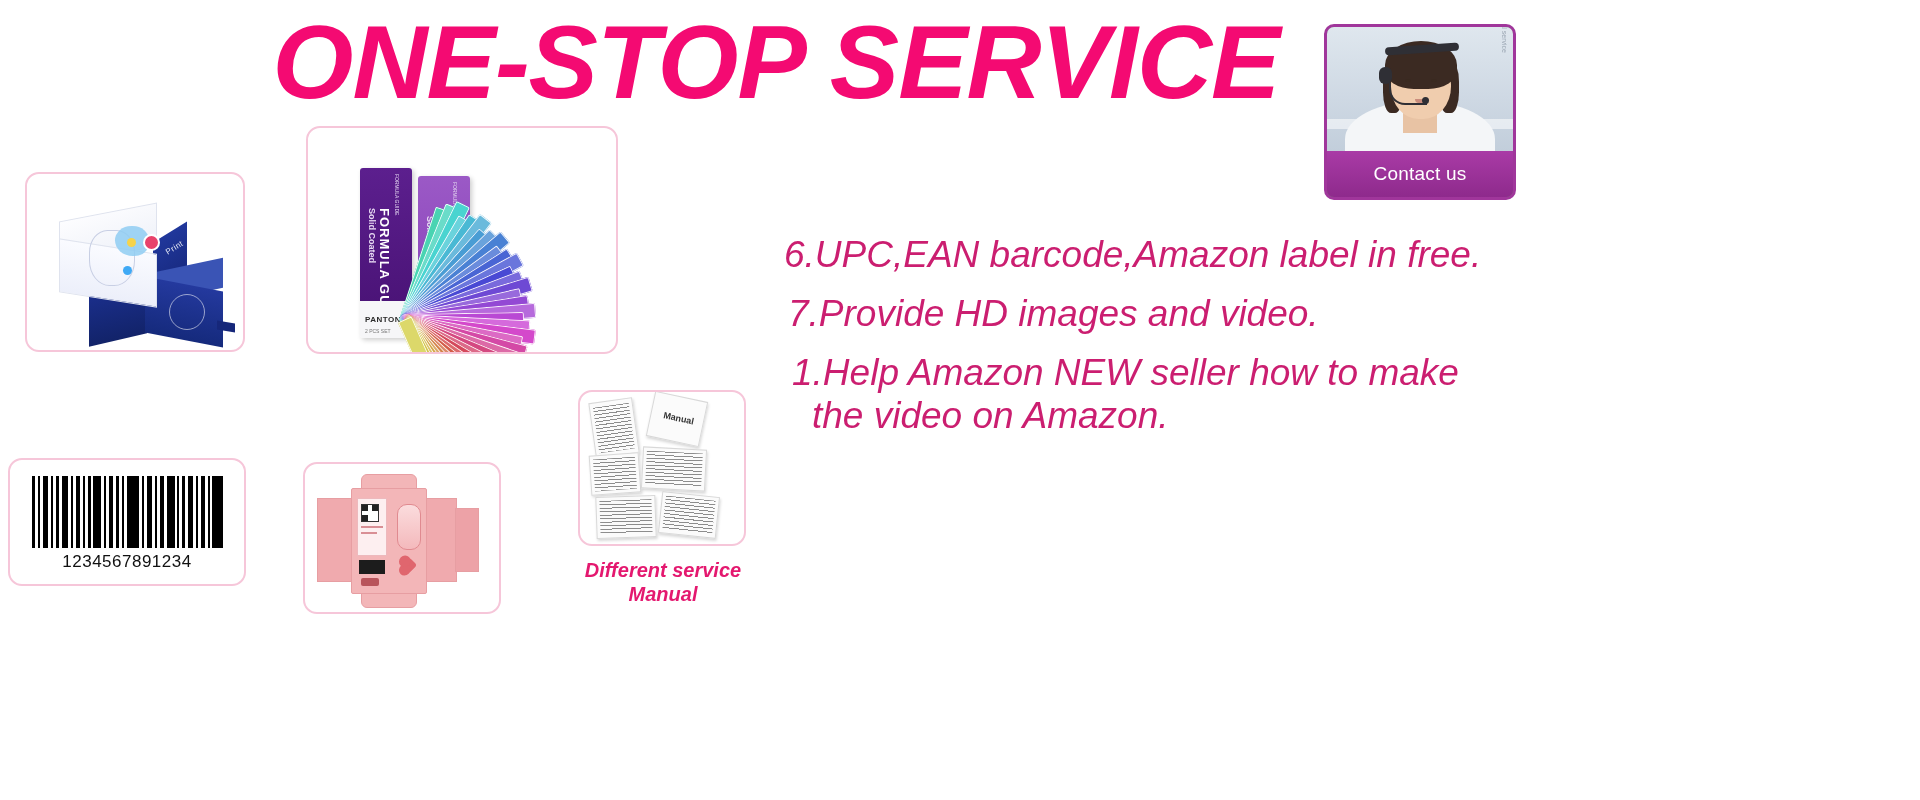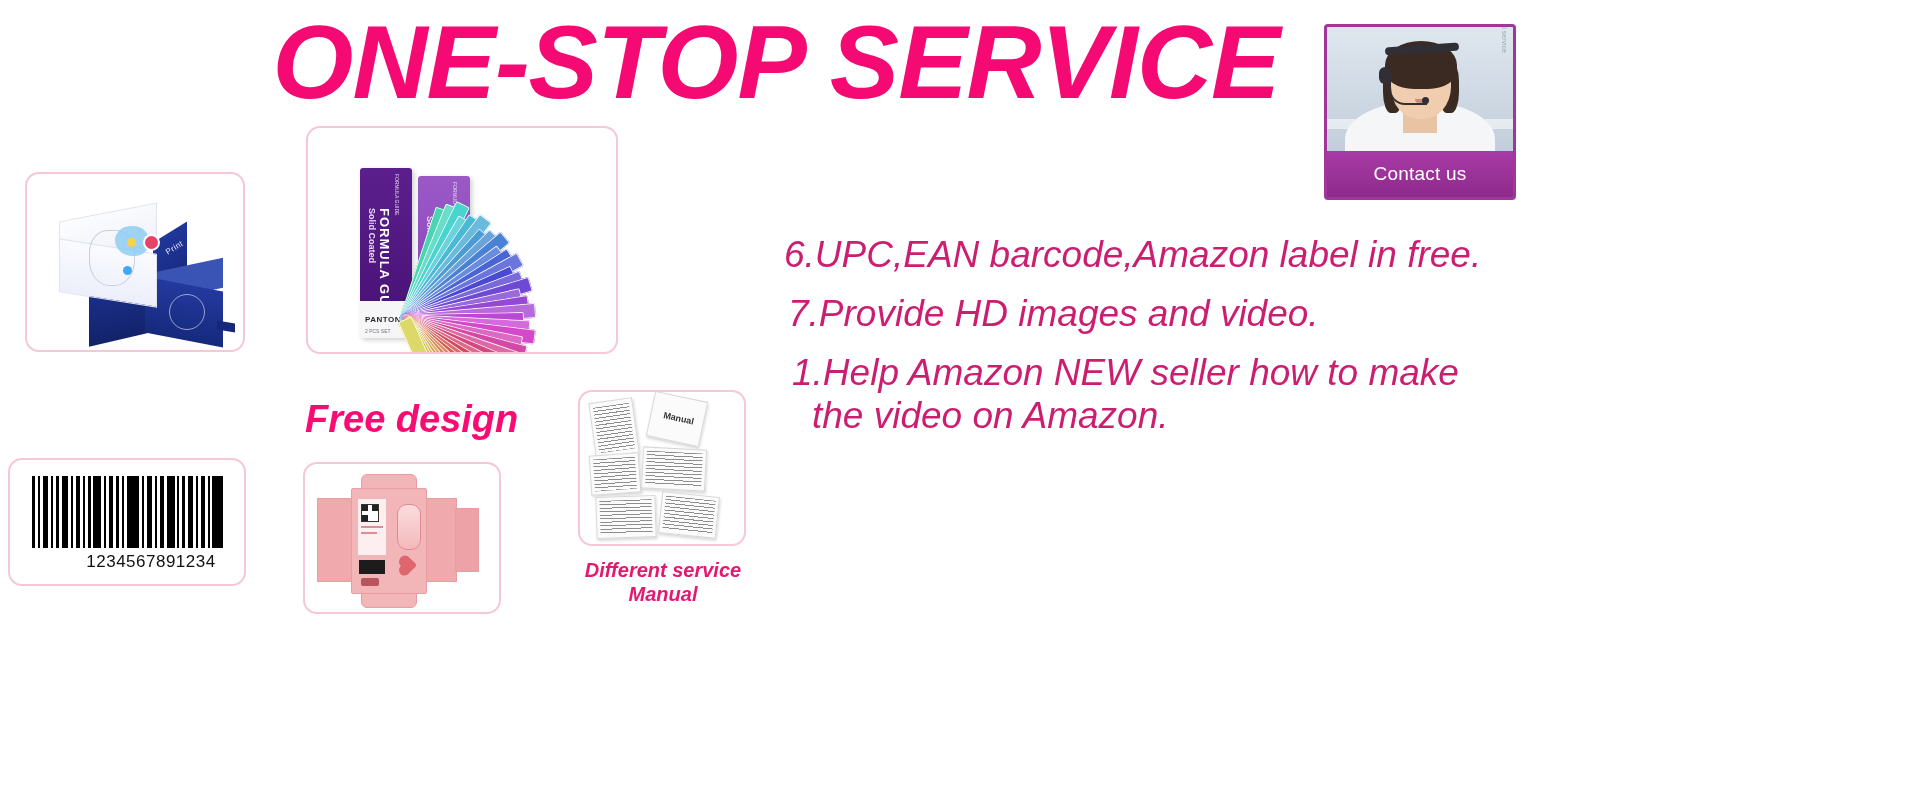--- a/index.html
+++ b/index.html
@@ -128,21 +128,20 @@
       39px 0,44px 0,51px 0,56px 0,62px 0,72px 0,
       77px 0,84px 0,90px 0,95px 0,104px 0,110px 0,
       115px 0,123px 0,128px 0,135px 0,145px 0,150px 0,
       156px 0,164px 0,169px 0,176px 0,180px 0,188px 0,
       61px 0,100px 0,140px 0,184px 0;
   }
   .barcode-num{
     position:absolute;left:0;top:92px;width:100%;text-align:center;
     font-size:17px;color:#111;letter-spacing:.5px;
     font-family:"Liberation Sans",sans-serif;
-    margin-left:24px;
   }
 
   
   .card-pantone{left:306px;top:126px;width:312px;height:228px;}
   .fan{position:absolute;left:0;top:0;width:100%;height:100%;}
   .swatch{
     position:absolute;left:96px;top:186px;
     width:128px;height:15px;border-radius:2px;
     transform-origin:2px 7px;
     box-shadow:0 0 0 1px rgba(255,255,255,.9) inset;
@@ -269,21 +268,21 @@
   .m6 .cols{position:absolute;left:3px;top:3px;right:3px;bottom:3px;
     background-image:repeating-linear-gradient(180deg,#8d8d8d 0 1px,transparent 1px 3.5px);}
   .man-label{
     position:absolute;left:556px;top:558px;width:214px;text-align:center;
     font-size:20px;font-style:italic;font-weight:bold;color:#E4186F;line-height:1.2;
   }
 
   
   .contact{
     position:absolute;left:1324px;top:24px;width:186px;height:170px;
-    border:3px solid #A0369B;border-radius:4px;overflow:hidden;
+    border:3px solid #A0369B;border-radius:10px;overflow:hidden;
     background:#737373;
   }
   .ct-photo{
     position:absolute;left:0;top:0;width:100%;height:124px;
     background:linear-gradient(180deg,#dfe7ee 0%,#cfd9e4 55%,#c2cedb 100%);
     overflow:hidden;
   }
   .ct-shirt{
     position:absolute;left:18px;bottom:-26px;width:150px;height:76px;
     background:#f4f6f8;border-radius:50% 50% 0 0;
@@ -448,21 +447,20 @@
         <div class="vtitle" style="left:32px;top:40px;font-size:13px;">FORMULA GUIDE</div>
         <div class="vsub" style="left:17px;top:40px;font-size:9px;font-weight:bold;">Solid Uncoated</div>
       </div>
       <div class="foot">
         <div class="brand">PANTONE</div>
         <div class="brandsub">2 PCS SET</div>
       </div>
     </div>
   </div>
 
-  <div class="free-design">Free design</div>
 
   <div class="card card-dieline">
     <div class="dl dl-left"></div>
     <div class="dl dl-right"></div>
     <div class="dl dl-far"></div>
     <div class="dl dl-tabtop"></div>
     <div class="dl dl-tabbot"></div>
     <div class="dl dl-main"></div>
     <div class="dl dl-panel-white"></div>
     <div class="dl dl-qr"></div>

